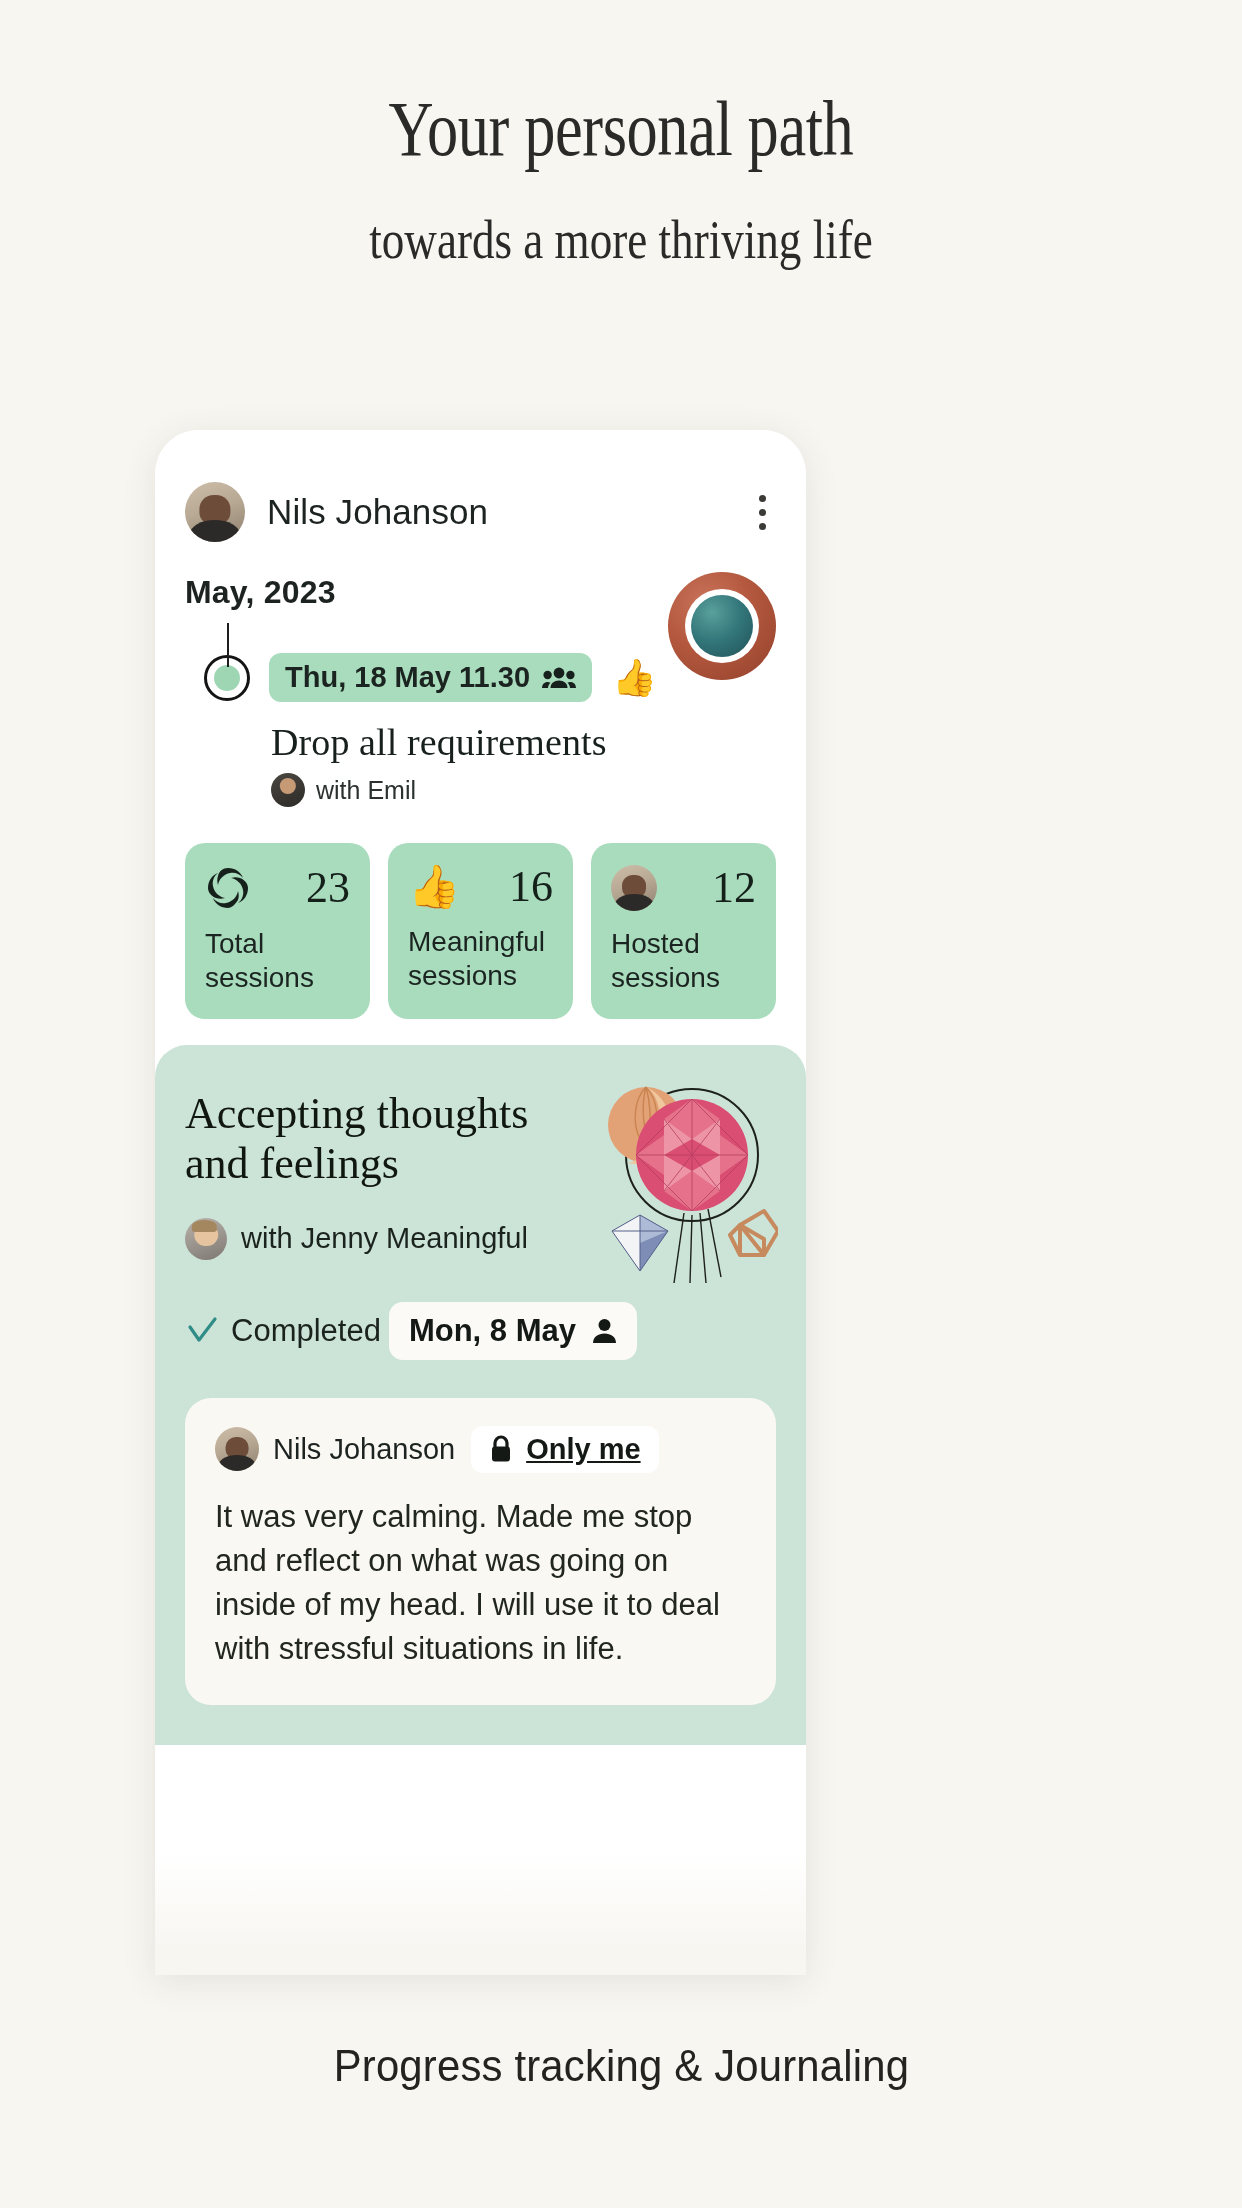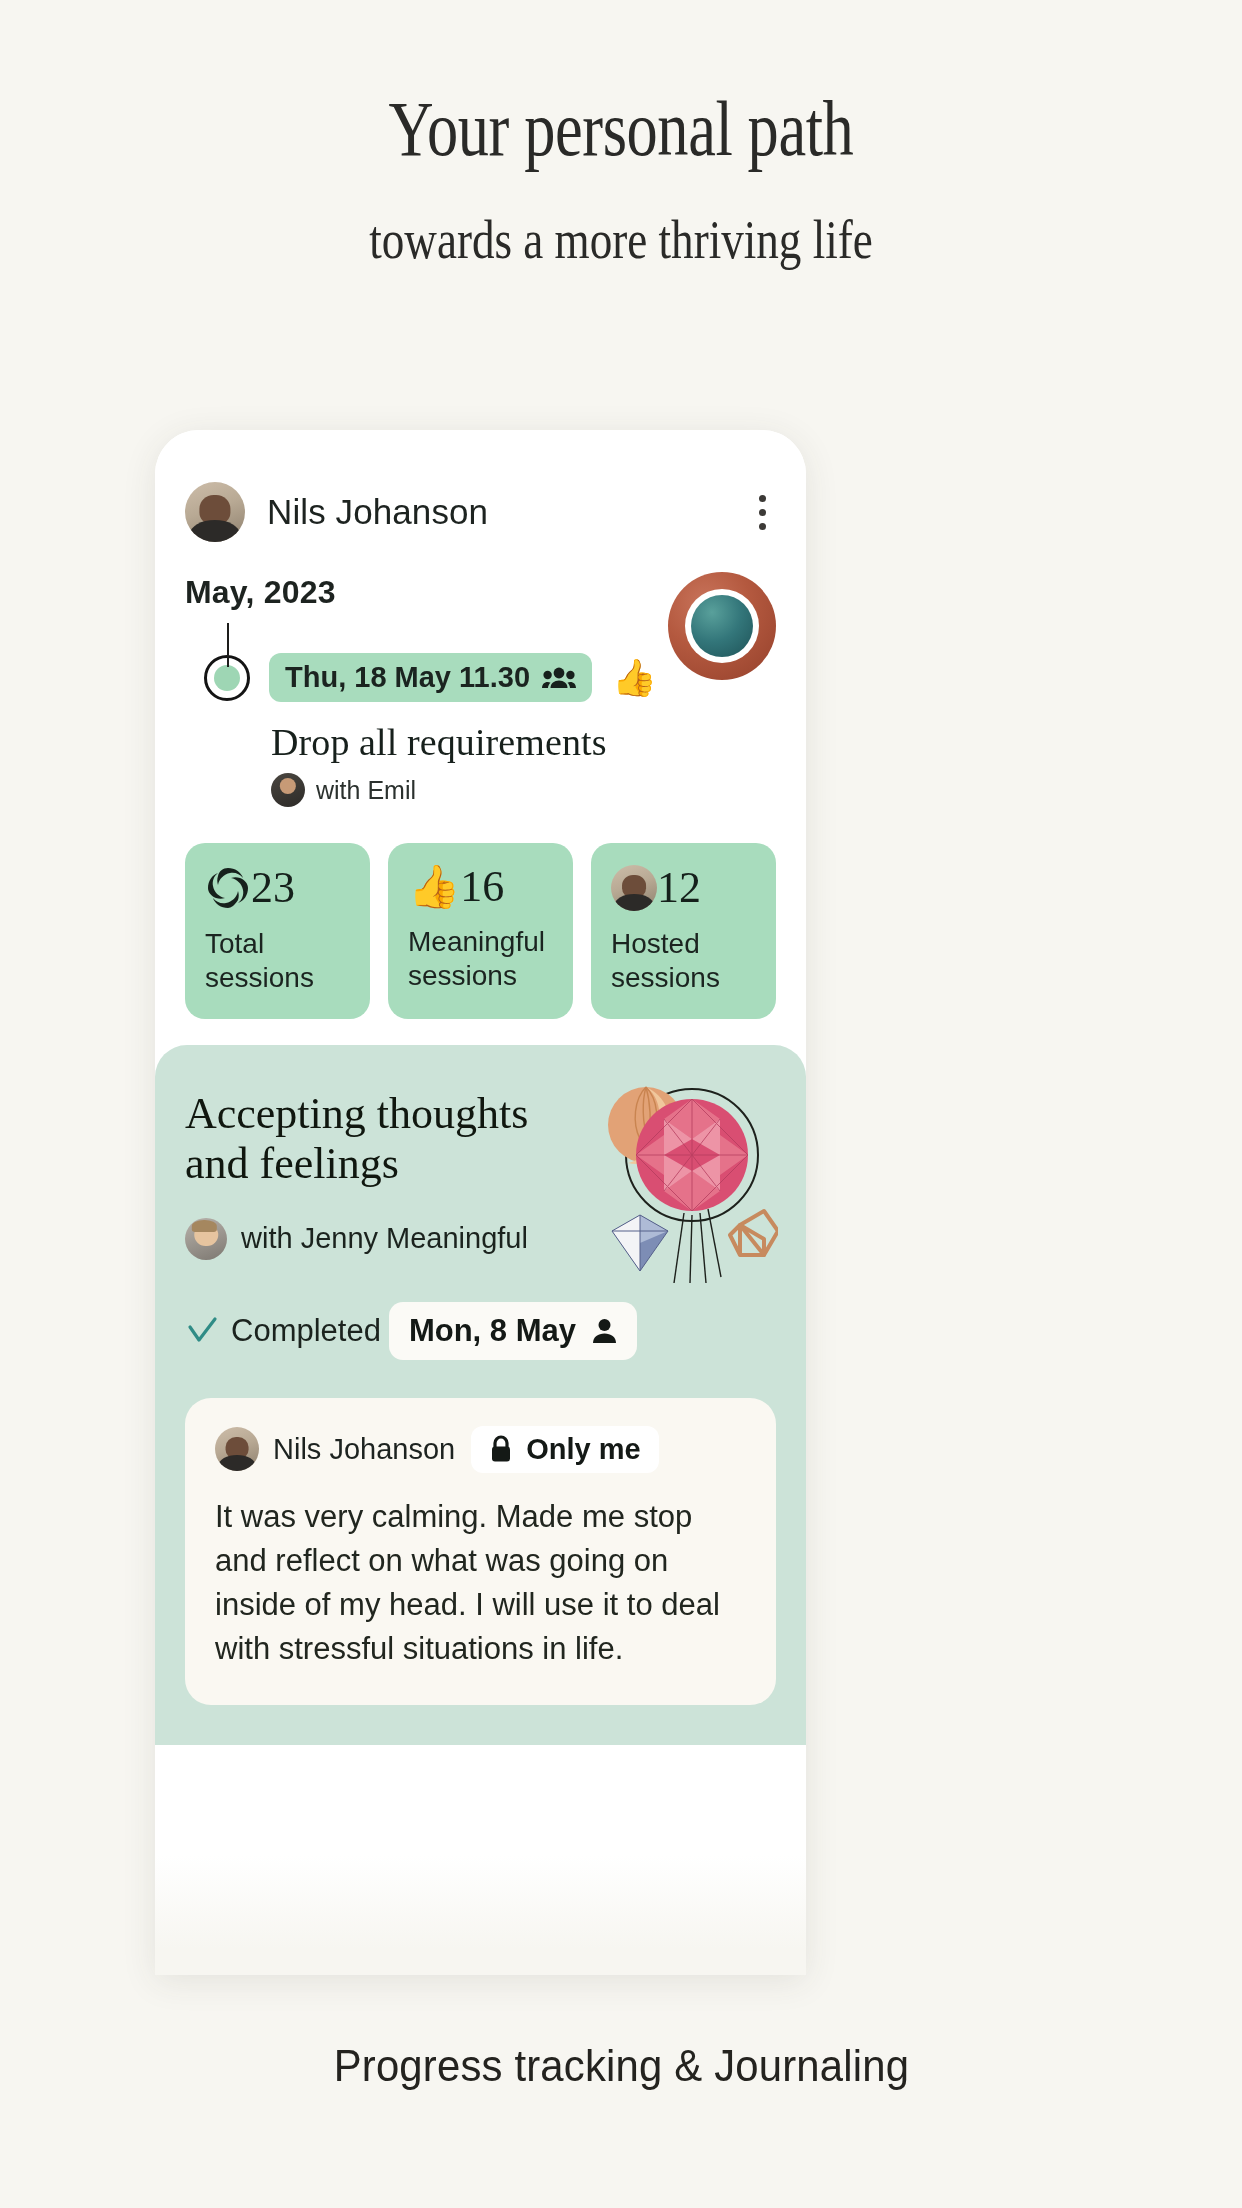--- a/index.html
+++ b/index.html
@@ -149,21 +149,21 @@
   }
 
   
   .stats { display:flex; gap:18px; padding:0 30px; margin-top:36px; padding-bottom:44px; }
   .stat {
     flex:1;
     background:#a8dcbd;
     border-radius:20px;
     padding:22px 20px 24px 20px;
   }
-  .stat-top { display:flex; align-items:center; }
+  .stat-top { display:flex; align-items:center; justify-content:space-between; }
   .stat-num { font-family:"Liberation Serif", serif; font-size:44px; color:#15201b; line-height:1; }
   .stat-label { font-size:28px; line-height:1.22; margin-top:16px; color:#1b2420; }
 
   .swirl { width:46px; height:46px; position:relative; }
   .stat-emoji { font-size:42px; line-height:1; }
 
   
   .panel-green {
     background:#cce3d8;
     border-radius:32px 32px 0 0;
@@ -206,20 +206,21 @@
   .j-head { display:flex; align-items:center; }
   .j-name { font-size:29px; margin-left:14px; color:#1d2320; }
   .badge-lock {
     margin-left:16px;
     background:#ffffff;
     border-radius:12px;
     padding:7px 18px;
     display:flex; align-items:center; gap:13px;
     font-size:29px; font-weight:700; color:#141916;
     white-space:nowrap;
+    text-decoration:underline;
   }
   .j-body { font-size:31px; line-height:1.42; color:#21261f; margin-top:22px; }
 
   
   .phone-fade {
     position:absolute; left:0; right:0; bottom:0; height:120px;
     background:linear-gradient(to bottom, rgba(247,246,241,0) 0%, #f7f6f1 78%);
     pointer-events:none;
   }
 

